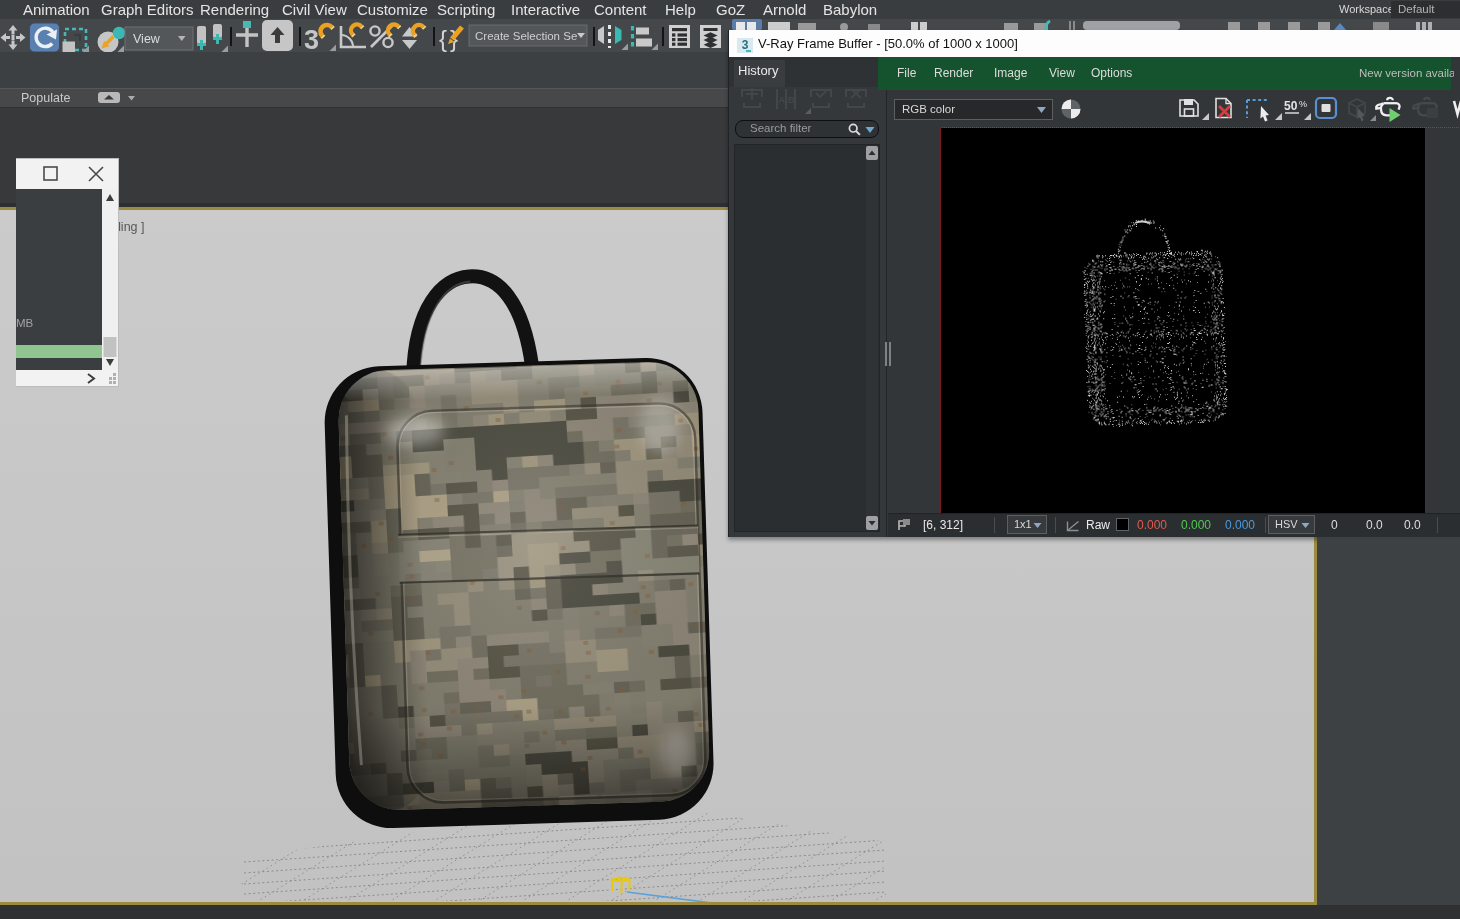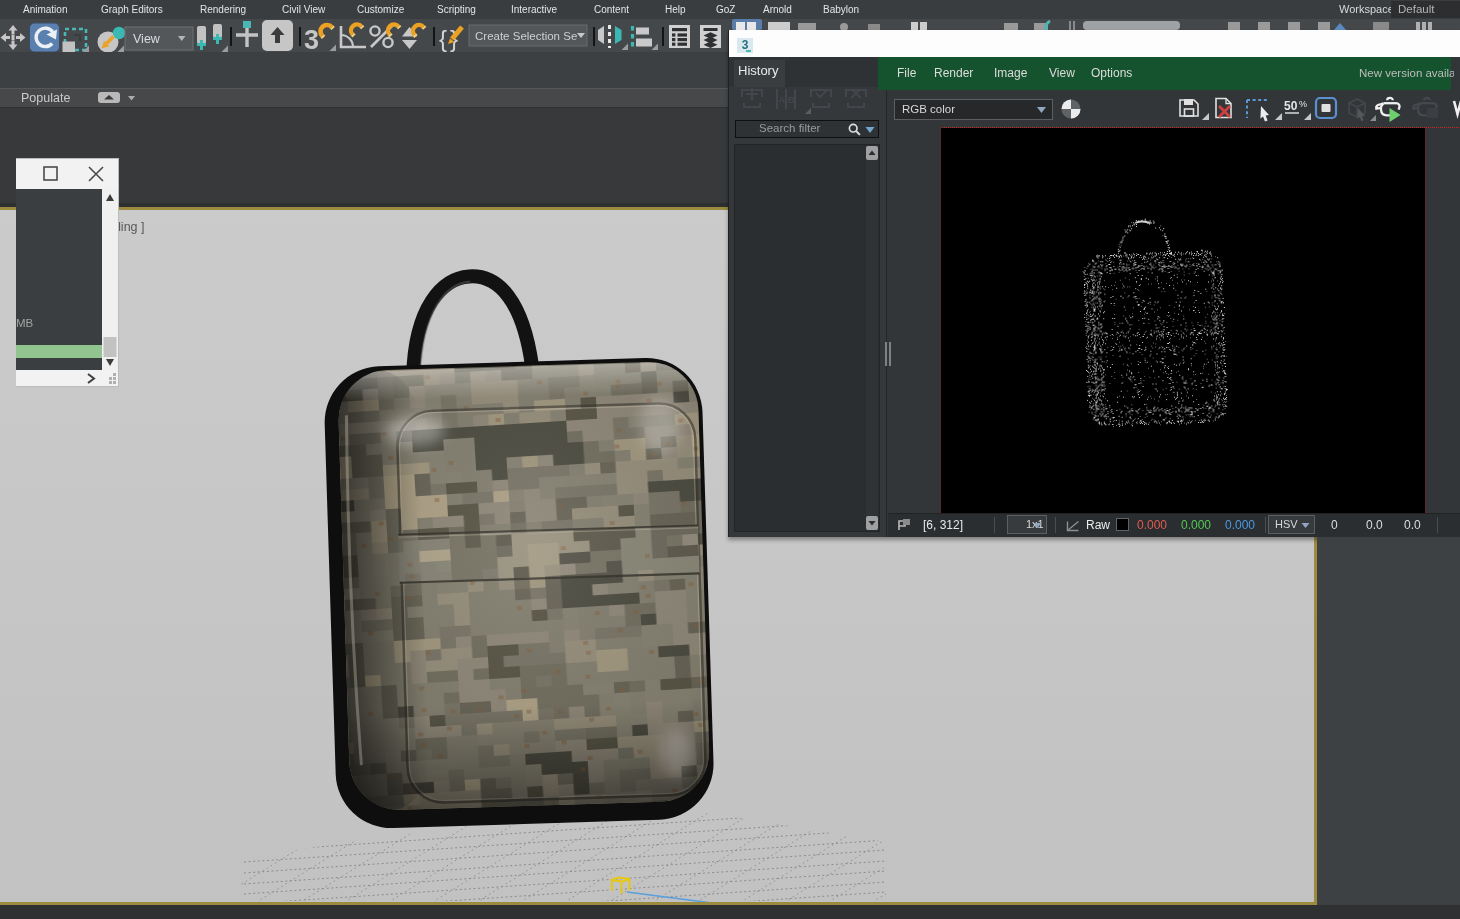--- a/index.html
+++ b/index.html
@@ -1,19 +1,19 @@
 <!DOCTYPE html>
 <html><head><meta charset="utf-8">
 <style>
 *{margin:0;padding:0;box-sizing:border-box}
 html,body{width:1460px;height:919px;overflow:hidden;background:#3c3f41;
 font-family:"Liberation Sans",sans-serif;-webkit-font-smoothing:antialiased}
 .abs{position:absolute}
 #stage{position:relative;width:1460px;height:919px;overflow:hidden}
-.mi{position:absolute;top:0;height:19px;line-height:19px;color:#e4e4e4;font-size:10px}
+.mi{position:absolute;top:0;height:19px;line-height:19px;color:#e4e4e4;font-size:15px}
 .vfbmi{position:absolute;top:0;height:33px;line-height:33px;color:#dcdcdc;font-size:12px}
 </style></head><body>
 <div id="stage">
 <div class="abs" style="left:0;top:0;width:1460px;height:19px;background:#3a3d3f"></div>
 <div class="mi" style="left:23px">Animation</div>
 <div class="mi" style="left:101px">Graph Editors</div>
 <div class="mi" style="left:200px">Rendering</div>
 <div class="mi" style="left:282px">Civil View</div>
 <div class="mi" style="left:357px">Customize</div>
 <div class="mi" style="left:437px">Scripting</div>
@@ -1358,20 +1358,21 @@
           <rect x="97" y="7" width="3" height="3"></rect>
           <rect x="93" y="7" width="3" height="3"></rect>
           <rect x="97" y="3" width="3" height="3"></rect>
         </g>
  </svg>
 </div>
 
 <div class="abs" style="left:728px;top:30px;width:732px;height:507px;background:#333639;border-left:1px solid #202224;box-shadow:0 3px 4px rgba(0,0,0,0.35)">
  <div class="abs" style="left:0;top:0;width:732px;height:27px;background:#fdfdfd"></div>
  <div class="abs" style="left:8px;top:8px;width:16px;height:15px;background:#d9e9ef;color:#23707f;font-size:12px;font-weight:bold;text-align:center;line-height:14px">3<div class="abs" style="left:9px;top:12px;width:5px;height:2px;background:#49b8b4"></div></div>
+ <div class="abs" style="left:29px;top:0;height:28px;line-height:28px;color:#111;font-size:13px">V-Ray Frame Buffer - [50.0% of 1000 x 1000]</div>
 
  <div class="abs" style="left:0;top:27px;width:158px;height:480px;background:#35383b;border-right:1px solid #232527">
   <div class="abs" style="left:0;top:0;width:158px;height:30px;background:#2f3234"></div>
   <div class="abs" style="left:5px;top:3px;width:51px;height:27px;background:#3a3d40"></div>
   <div class="abs" style="left:9px;top:6px;color:#eaeaea;font-size:13px;font-weight:normal">History</div>
   <div class="abs" style="left:6px;top:30px;width:146px;height:28px">
    <svg width="146" height="28" viewBox="0 0 146 28">
     <g fill="none" stroke="#43464a" stroke-width="2">
      <path d="M7 10 V3 H27 V10 M10 3 v-1 M24 3 v-1"></path>
               <path d="M17 1 v12 M11 7 h12"></path>
@@ -1384,21 +1385,21 @@
               <path d="M116 2 l10 9 M126 2 l-10 9"></path>
               <path d="M113 16 v4 h16 v-4"></path>
     </g>
     <g fill="#43464a" font-size="9" font-weight="bold">
               <text x="43.5" y="16">A</text>
               <text x="53" y="16">B</text>
             </g>
     <path d="M70 27 l6 0 l0 -6 Z" fill="#5a5d60"></path>
    </svg>
   </div>
-  <div class="abs" style="left:6px;top:63px;width:144px;height:18px;background:#2f3235;border:1.5px solid #0e0f10;border-radius:0;color:#9a9a9a;font-size:11.5px;line-height:15px;padding-left:23px">Search filter
+  <div class="abs" style="left:6px;top:63px;width:144px;height:18px;background:#2f3235;border:1.5px solid #0e0f10;border-radius:8px;color:#9a9a9a;font-size:11.5px;line-height:15px;padding-left:14px">Search filter
    <svg class="abs" style="right:16px;top:1px" width="15" height="15" viewBox="0 0 15 15">
             <circle cx="6.2" cy="6.2" r="3.8" fill="none" stroke="#dcdcdc" stroke-width="1.7"></circle>
             <path d="M9.3 9.3 l3.6 3.6" stroke="#dcdcdc" stroke-width="2"></path>
           </svg>
    <svg class="abs" style="right:2px;top:4px" width="12" height="10" viewBox="0 0 12 10">
             <path d="M1.5 2 l9 0 l-4.5 6 Z" fill="#6fa8cc"></path>
           </svg>
   </div>
   <div class="abs" style="left:5px;top:87px;width:146px;height:388px;background:#2b2e30;border:1px solid #222426">
    <div class="abs" style="right:1px;top:1px;width:12px;height:384px;background:#303335">
@@ -1505,21 +1506,21 @@
         </g>
  </svg>
 
  <div class="abs" style="left:159px;top:483px;width:573px;height:24px;background:#2b2e30;border-top:1px solid #222"></div>
  <svg class="abs" style="left:166px;top:487px" width="18" height="16" viewBox="0 0 18 16">
         <path d="M4 13 V4 l6 0 l0 5 l-6 0" fill="none" stroke="#b8b8b8" stroke-width="1.6"></path>
         <rect x="8" y="2" width="7" height="6" fill="#8a8a8a"></rect>
       </svg>
  <div class="abs" style="left:194px;top:483px;height:24px;line-height:24px;color:#e8e8e8;font-size:12px;font-weight:normal">[6, 312]</div>
  <div class="abs" style="left:265px;top:487px;width:1px;height:16px;background:#4a4d50"></div>
- <div class="abs" style="left:278px;top:485px;width:40px;height:19px;background:#383b3e;border:1px solid #5c5f62;color:#d8d8d8;font-size:11px;line-height:17px;padding-left:18px">1x1<svg class="abs" style="right:3px;top:5px" width="10" height="9" viewBox="0 0 10 9">
+ <div class="abs" style="left:278px;top:485px;width:40px;height:19px;background:#383b3e;border:1px solid #5c5f62;color:#d8d8d8;font-size:11px;line-height:17px;padding-left:6px">1x1<svg class="abs" style="right:3px;top:5px" width="10" height="9" viewBox="0 0 10 9">
           <path d="M0.5 2 l8 0 l-4 5 Z" fill="#8fa8c0"></path>
         </svg></div>
  <div class="abs" style="left:326px;top:487px;width:1px;height:16px;background:#4a4d50"></div>
  <svg class="abs" style="left:336px;top:489px" width="16" height="14" viewBox="0 0 16 14">
         <path d="M2.5 2.5 v9 h11" stroke="#8e8e8e" stroke-width="1.4" fill="none"></path>
         <path d="M2.5 11.5 L11 4.5 l2.5 -2" stroke="#8e8e8e" stroke-width="1.4" fill="none"></path>
       </svg>
  <div class="abs" style="left:357px;top:483px;height:24px;line-height:24px;color:#ececec;font-size:12px;font-weight:normal">Raw</div>
  <div class="abs" style="left:387px;top:488px;width:13px;height:13px;background:#000;border:1px solid #606366"></div>
  <div class="abs" style="left:408px;top:483px;height:24px;line-height:24px;color:#e05a52;font-size:12px">0.000</div>

